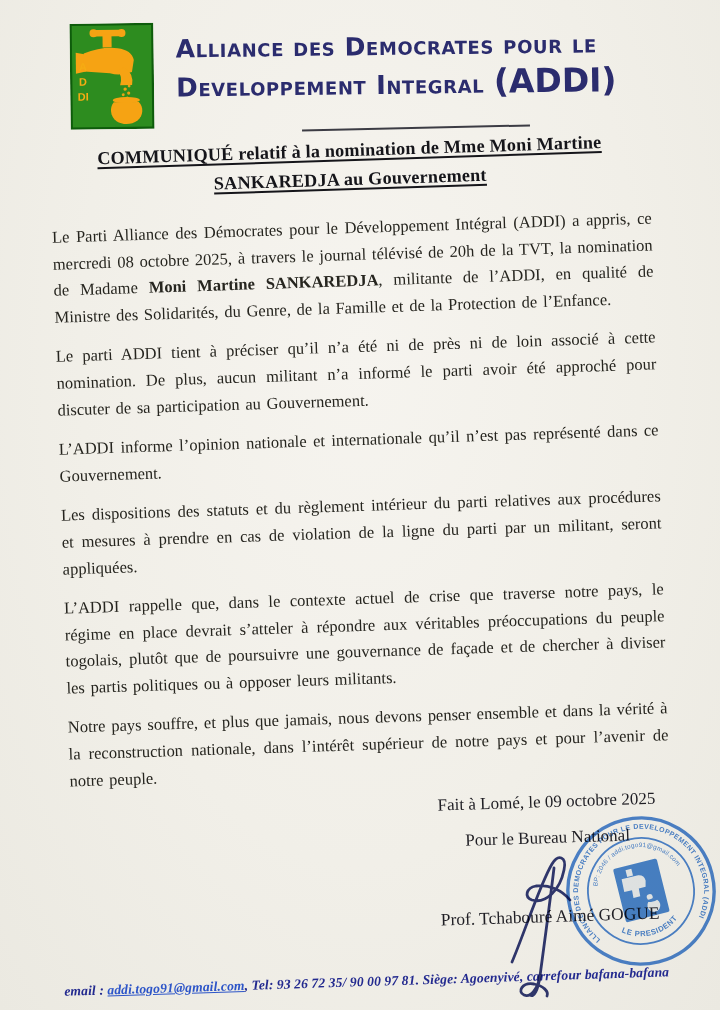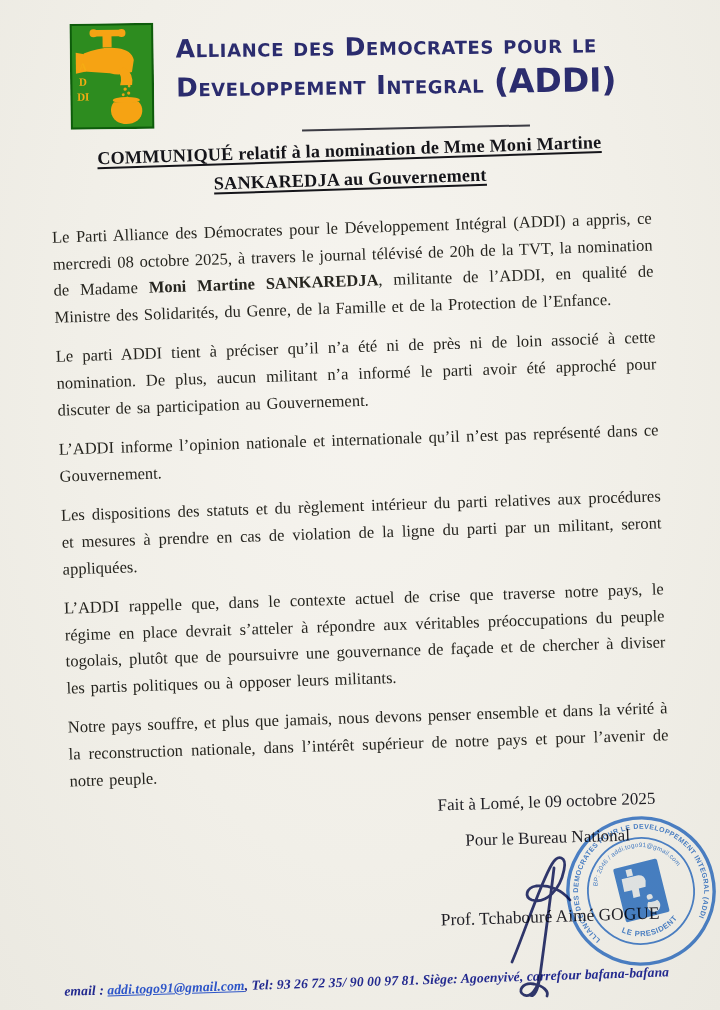--- a/index.html
+++ b/index.html
@@ -9,21 +9,21 @@
     background:radial-gradient(ellipse at 50% 35%, #f6f4ef 0%, #f1efe8 55%, #ebe9e1 100%);
     font-family:"Liberation Serif",serif;color:#26251f;
   }
 
   
   .letterhead{position:absolute;left:70px;top:16px;right:30px;height:118px;transform:rotate(-0.7deg);}
   .logo{position:absolute;left:0;top:4px;width:84px;height:106px;}
   .logo svg{display:block;}
   .logo-letters{
     position:absolute;left:6px;top:36px;width:14px;text-align:center;
-    font-family:Liberation Serif, serif;font-weight:bold;font-size:11px;line-height:15px;
+    font-family:Liberation Sans, sans-serif;font-weight:bold;font-size:11px;line-height:15px;
     color:#f6ac13;word-break:break-all;
   }
   .org-name{
     margin-left:106px;padding-top:16px;
     font-family:"DejaVu Sans",sans-serif;font-weight:800;color:#2b2c6e;
     font-variant:small-caps;line-height:1.22;letter-spacing:.6px;
   }
   .org-line1{font-size:25px;}
   .org-line2{font-size:26px;}
   .org-acronym{font-size:33px;font-variant:normal;letter-spacing:0;}

